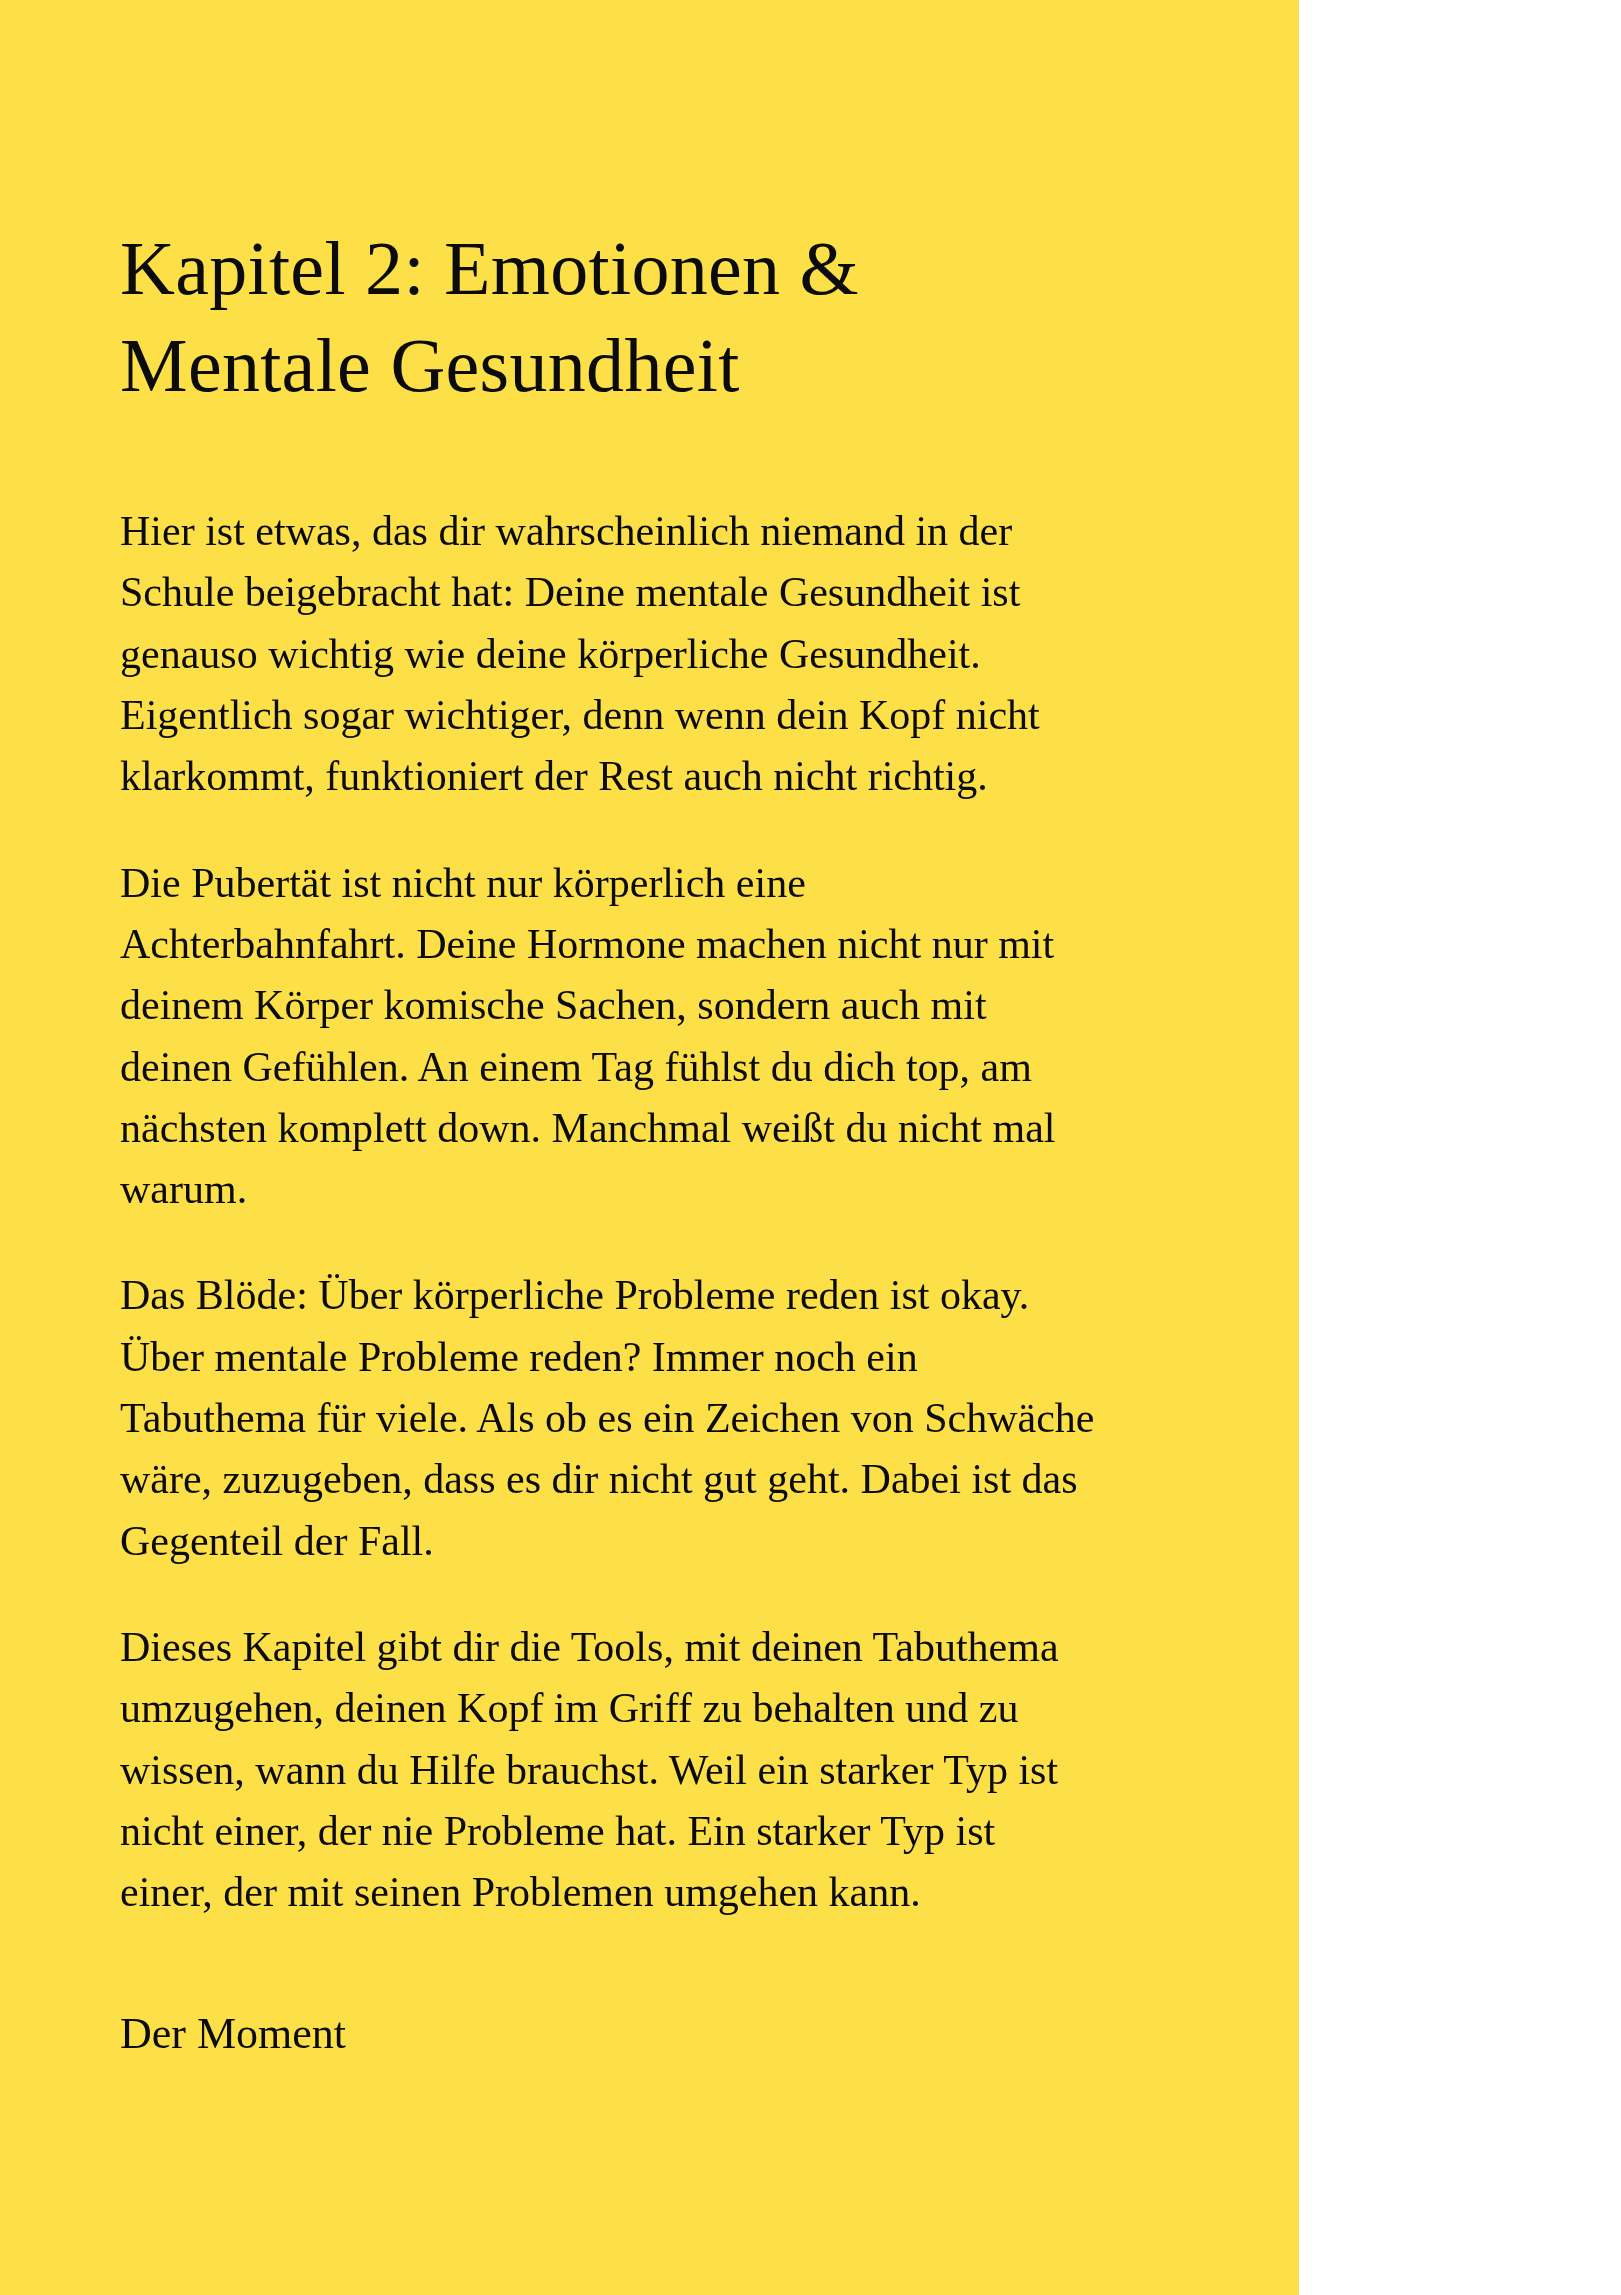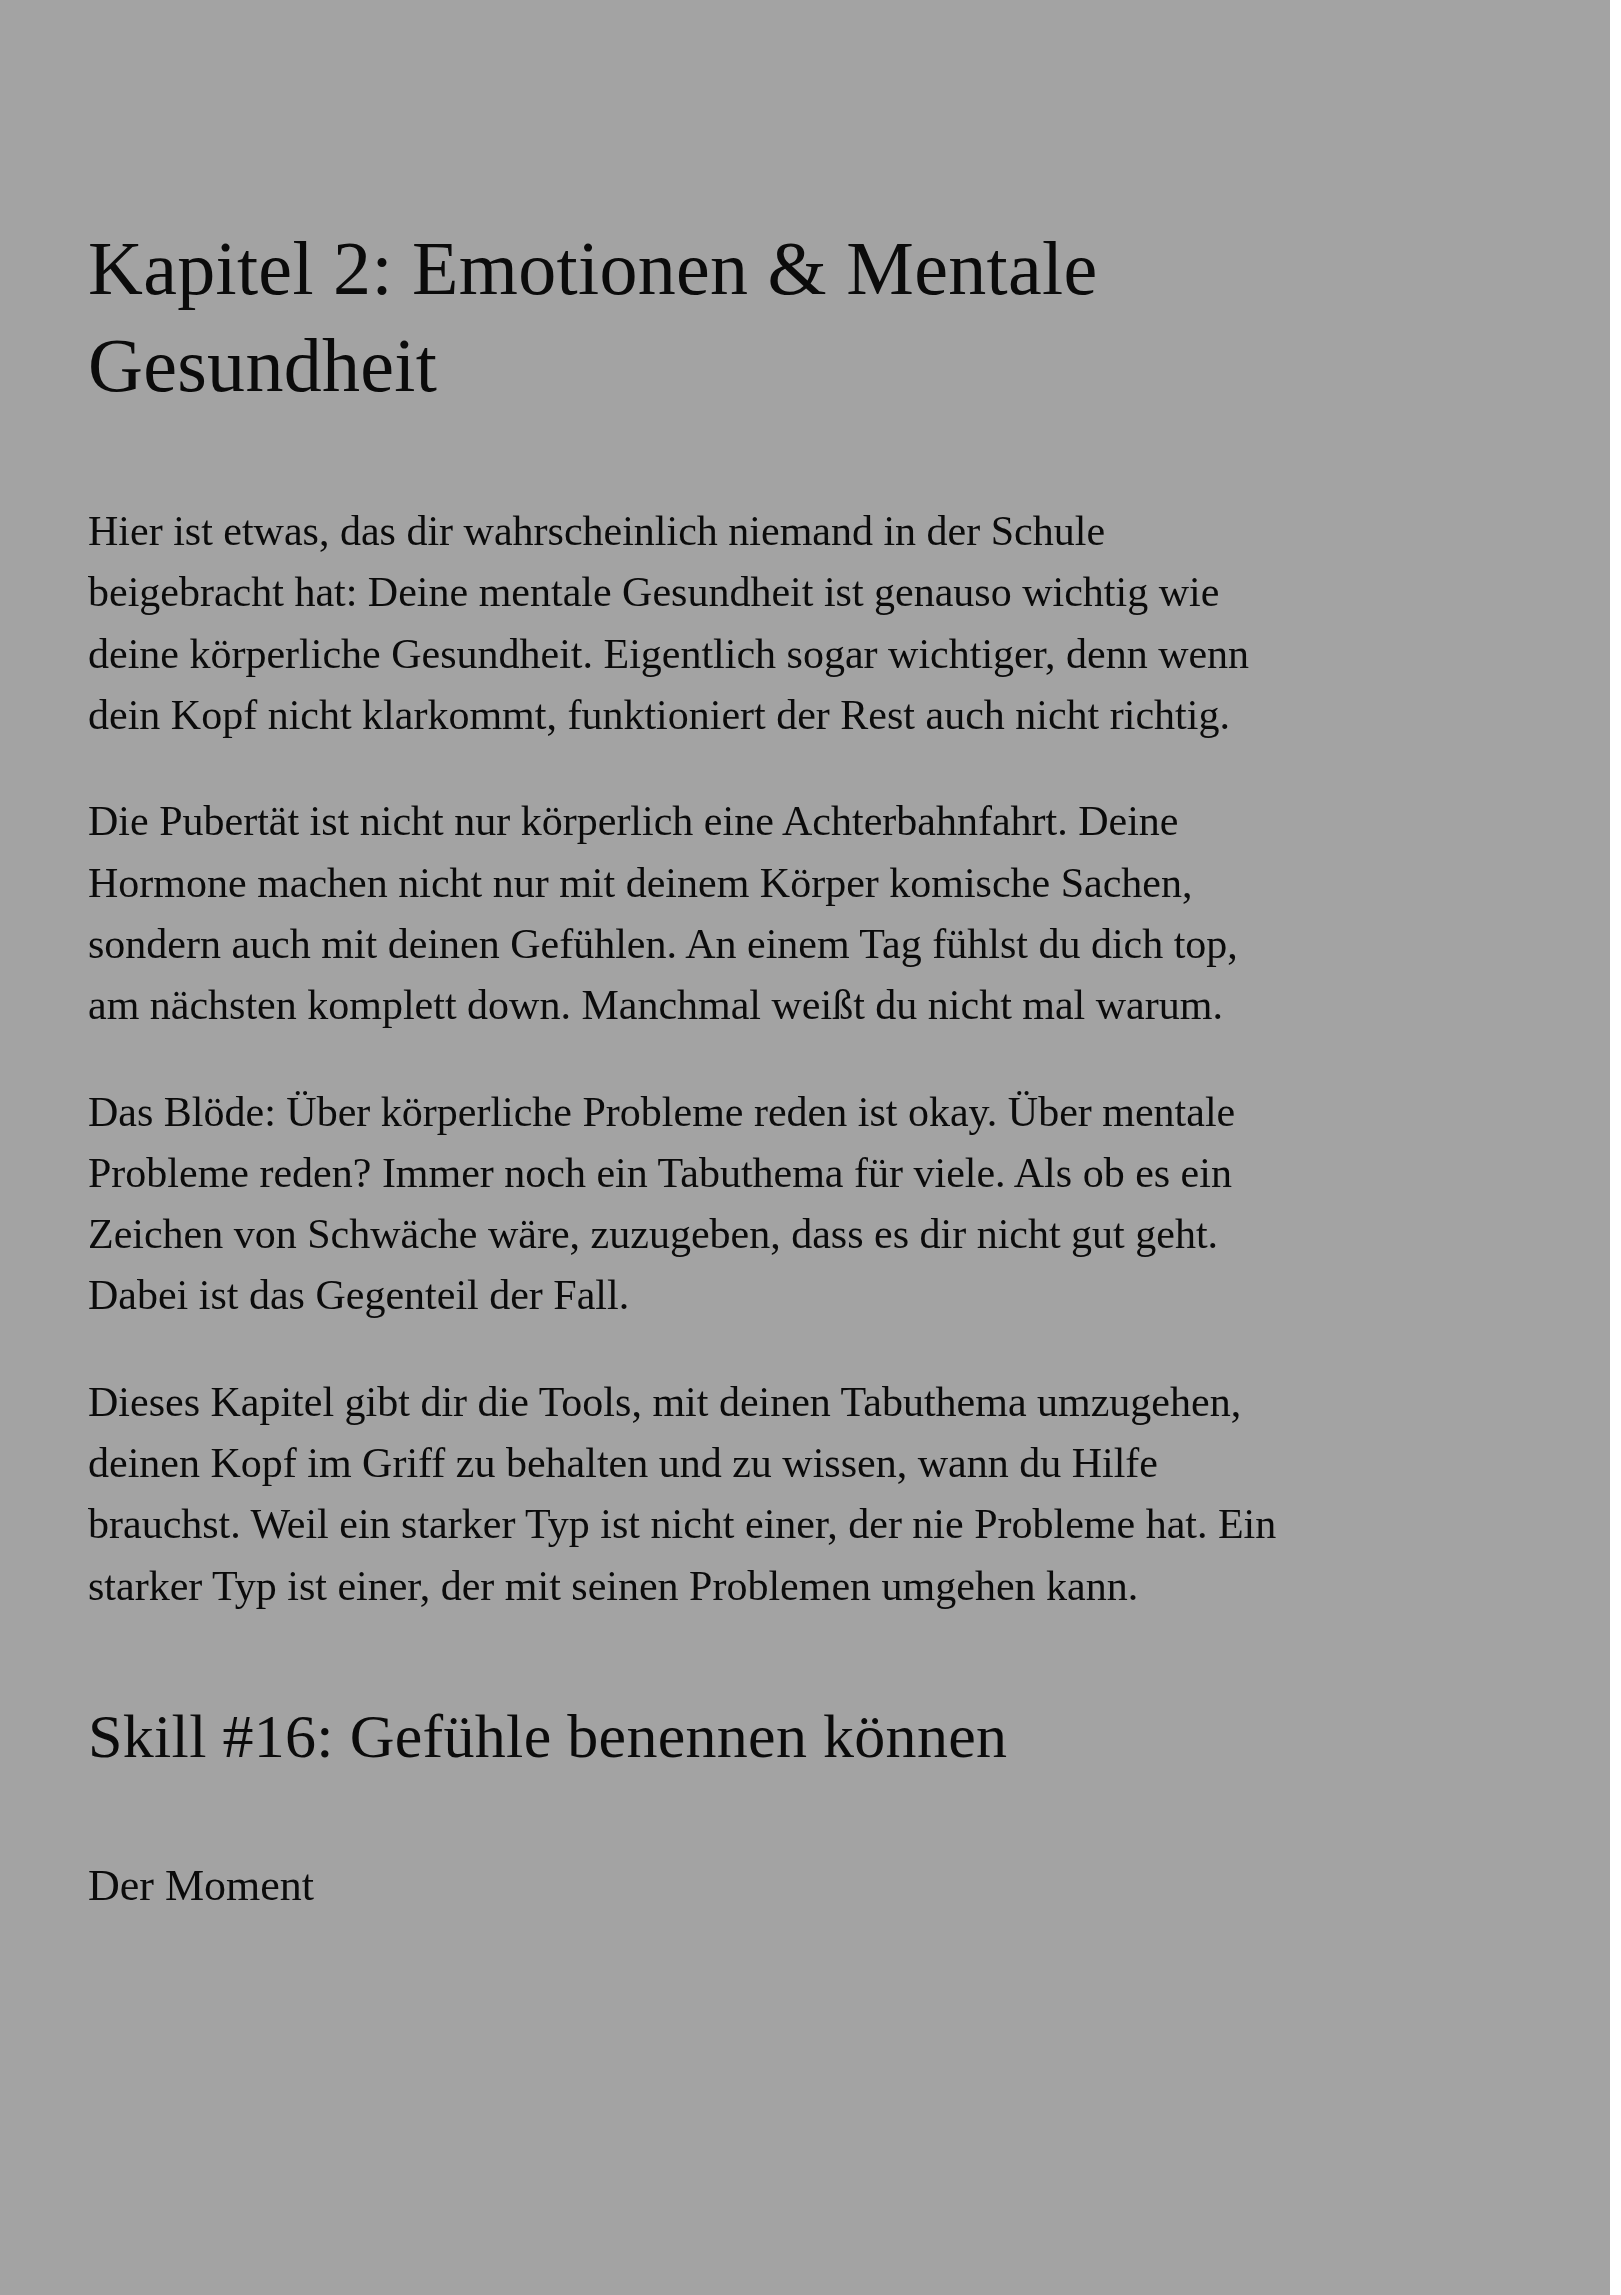--- a/index.html
+++ b/index.html
@@ -9,24 +9,24 @@
   }
   body {
     width: 1621px;
     min-height: 2295px;
     font-family: "Liberation Serif", "DejaVu Serif", serif;
     color: #0b0b0b;
     -webkit-font-smoothing: antialiased;
   }
   .page {
     box-sizing: border-box;
-    width: 1610px;
+    width: 1299px;
     min-height: 2295px;
-    padding: 220px 203px 135px 88px;
-    background: #a3a3a3;
+    padding: 220px 203px 135px 120px;
+    background: #fde047;
   }
   .content {
     max-width: 1202px;
   }
   h1.chapter-title {
     font-size: 76px;
     font-weight: 400;
     line-height: 1.27;
     margin: 0 0 88px 0;
     letter-spacing: 0.3px;
@@ -59,18 +59,17 @@
     <h1 class="chapter-title">Kapitel 2: Emotionen &amp; Mentale Gesundheit</h1>
 
     <p class="body-paragraph">Hier ist etwas, das dir wahrscheinlich niemand in der Schule beigebracht hat: Deine mentale Gesundheit ist genauso wichtig wie deine körperliche Gesundheit. Eigentlich sogar wichtiger, denn wenn dein Kopf nicht klarkommt, funktioniert der Rest auch nicht richtig.</p>
 
     <p class="body-paragraph">Die Pubertät ist nicht nur körperlich eine Achterbahnfahrt. Deine Hormone machen nicht nur mit deinem Körper komische Sachen, sondern auch mit deinen Gefühlen. An einem Tag fühlst du dich top, am nächsten komplett down. Manchmal weißt du nicht mal warum.</p>
 
     <p class="body-paragraph">Das Blöde: Über körperliche Probleme reden ist okay. Über mentale Probleme reden? Immer noch ein Tabuthema für viele. Als ob es ein Zeichen von Schwäche wäre, zuzugeben, dass es dir nicht gut geht. Dabei ist das Gegenteil der Fall.</p>
 
     <p class="body-paragraph">Dieses Kapitel gibt dir die Tools, mit deinen Tabuthema umzugehen, deinen Kopf im Griff zu behalten und zu wissen, wann du Hilfe brauchst. Weil ein starker Typ ist nicht einer, der nie Probleme hat. Ein starker Typ ist einer, der mit seinen Problemen umgehen kann.</p>
 
-    <h2 class="skill-heading">Skill #16: Gefühle benennen können</h2>
 
     <h3 class="section-subheading">Der Moment</h3>
   </div>
 </div>
 
 
 </body></html>

